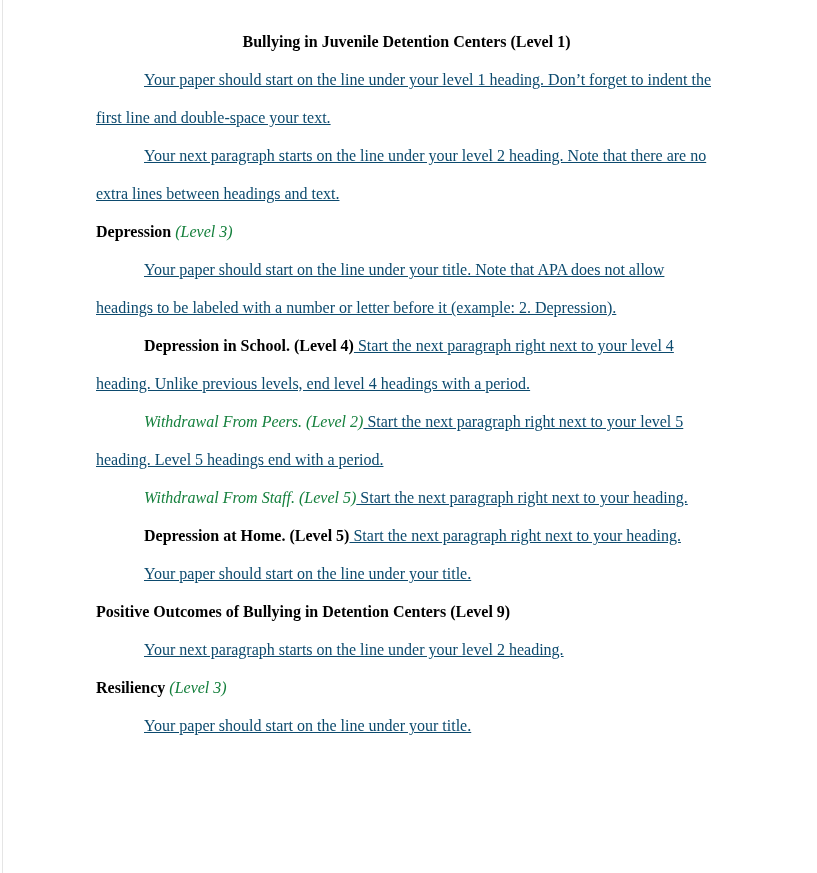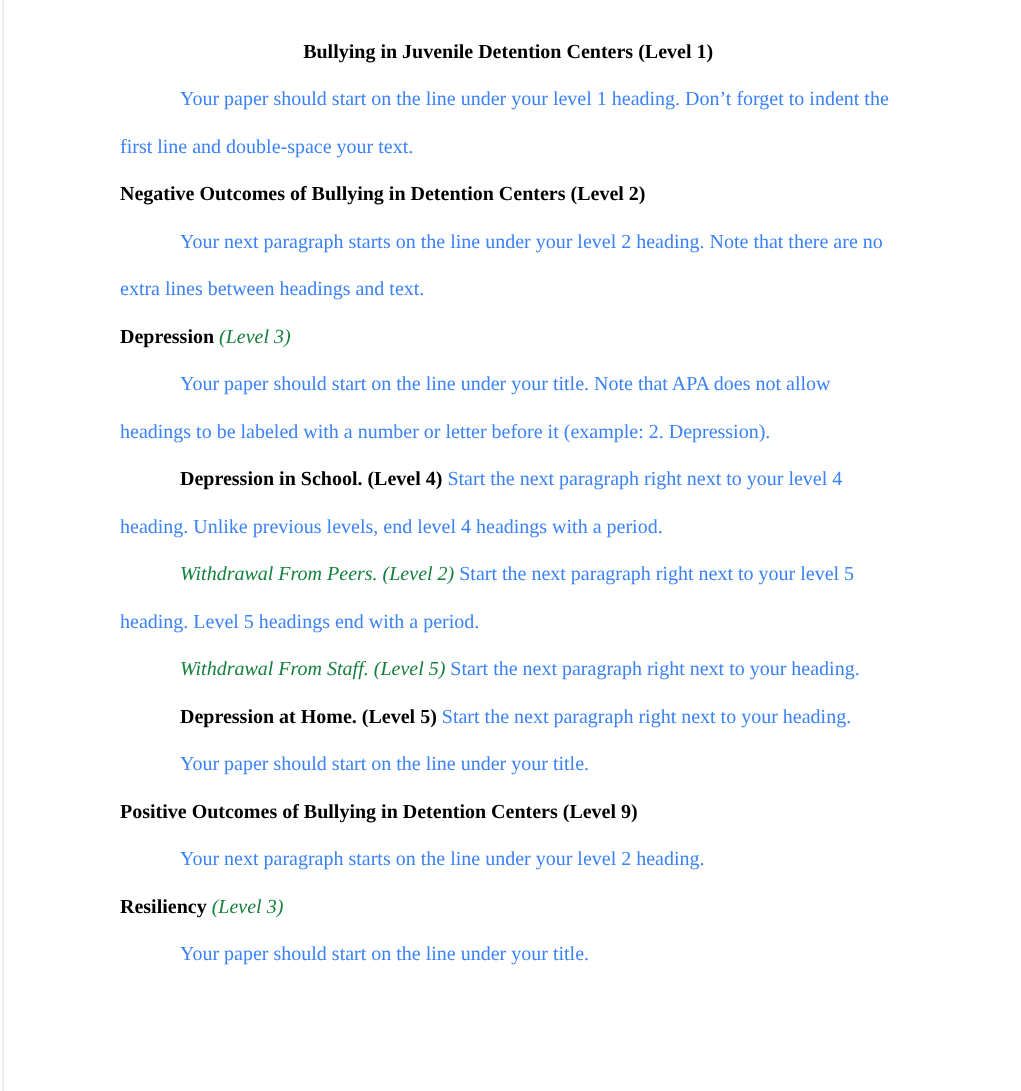--- a/index.html
+++ b/index.html
@@ -37,31 +37,30 @@
     font-size: 16px;
     line-height: 38px;
     color: #474747;
     text-align: left;
   }
   .doc-body p.centered { text-align: center; }
   .doc-body p.indent { text-indent: 48px; }
   .run-bold        { font-weight: 700; font-style: normal; color: #000000; }
   .run-bold-italic { font-weight: 700; color: #000000; }
   .run-italic      { font-weight: 400; font-style: italic; color: #15803d; }
-  .run-regular     { font-weight: 400; font-style: normal; color: #3b82f6; }
+  .run-regular     { font-weight: 400; font-style: normal; color: #0c4a6e; text-decoration: underline; }
 </style>
 </head>
 <body>
 
 <div class="page">
   <div class="page-edge"></div>
   <div class="doc-body">
       <p class="centered"><span class="run-bold">Bullying in Juvenile Detention Centers (Level 1)</span></p>
       <p class="indent"><span class="run-regular">Your paper should start on the line under your level 1 heading. Don’t forget to indent the first line and double-space your text.</span></p>
-      <p><span class="run-bold">Negative Outcomes of Bullying in Detention Centers (Level 2)</span></p>
       <p class="indent"><span class="run-regular">Your next paragraph starts on the line under your level 2 heading. Note that there are no extra lines between headings and text.</span></p>
       <p><span class="run-bold-italic">Depression</span><span class="run-italic"> (Level 3)</span></p>
       <p class="indent"><span class="run-regular">Your paper should start on the line under your title. Note that APA does not allow headings to be labeled with a number or letter before it (example: 2. Depression).</span></p>
       <p class="indent"><span class="run-bold">Depression in School. (Level 4)</span><span class="run-regular"> Start the next paragraph right next to your level 4 heading. Unlike previous levels, end level 4 headings with a period.</span></p>
       <p class="indent"><span class="run-italic">Withdrawal From Peers. (Level 2)</span><span class="run-regular"> Start the next paragraph right next to your level 5 heading. Level 5 headings end with a period.</span></p>
       <p class="indent"><span class="run-italic">Withdrawal From Staff. (Level 5)</span><span class="run-regular"> Start the next paragraph right next to your heading.</span></p>
       <p class="indent"><span class="run-bold">Depression at Home. (Level 5)</span><span class="run-regular"> Start the next paragraph right next to your heading.</span></p>
       <p class="indent"><span class="run-regular">Your paper should start on the line under your title.</span></p>
       <p><span class="run-bold">Positive Outcomes of Bullying in Detention Centers (Level 9)</span></p>
       <p class="indent"><span class="run-regular">Your next paragraph starts on the line under your level 2 heading.</span></p>

